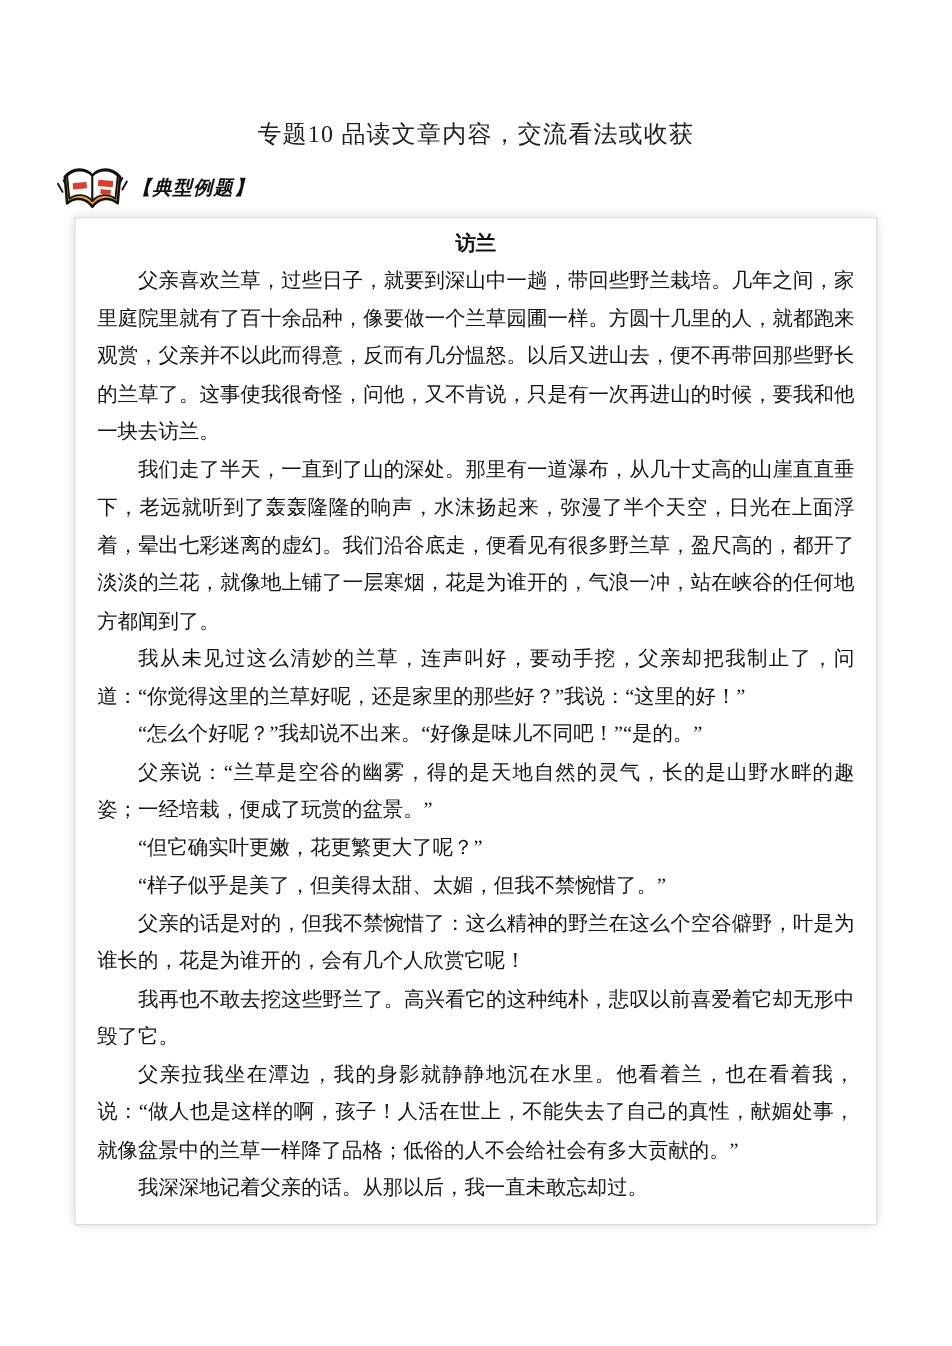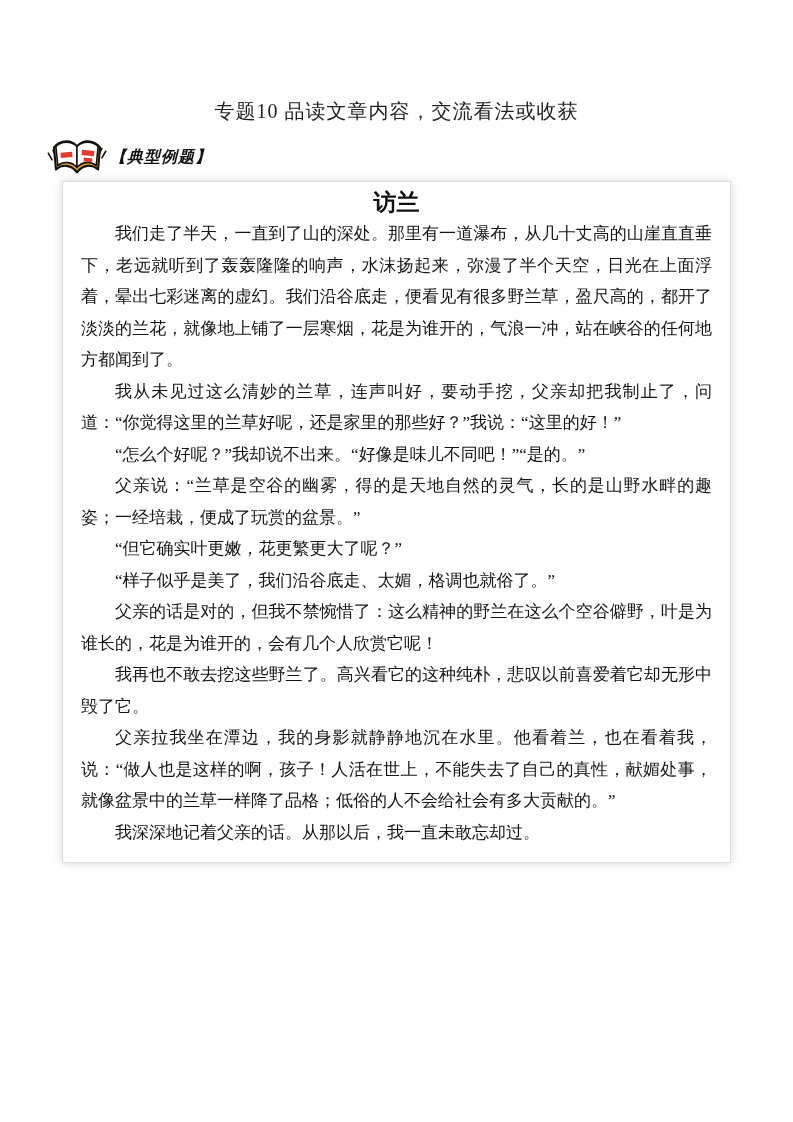--- a/index.html
+++ b/index.html
@@ -44,21 +44,21 @@
   .essay-box {
     margin: 2px 0 0 62px;
     width: 669px;
     border: 1px solid #dcdcdc;
     box-shadow: 0 0 9px rgba(0,0,0,0.16);
     background: #ffffff;
     padding: 6px 18px 14px 18px;
   }
   .essay-title {
     text-align: center;
-    font-size: 23px;
+    font-size: 17px;
     font-weight: 700;
     line-height: 30px;
     color: #111;
   }
   .essay-body p.para {
     font-size: 17px;
     line-height: 31.5px;
     text-indent: 2em;
     text-align: justify;
     color: #141414;
@@ -87,24 +87,25 @@
       <rect x="37" y="17" width="13" height="5.5" fill="#e23b2e" transform="rotate(5 43 19)"></rect>
       <rect x="39" y="25" width="9" height="4" fill="#e23b2e" transform="rotate(6 43 27)"></rect>
     </svg>
   </span>
   <span class="section-label">【典型例题】</span>
 </div>
 
 <div class="essay-box">
   <div class="essay-title">访兰</div>
   <div class="essay-body">
+      <p class="para">父亲喜欢兰草，过些日子，就要到深山中一趟，带回些野兰栽培。几年之间，家里庭院里就有了百十余品种，像要做一个兰草园圃一样。方圆十几里的人，就都跑来观赏，父亲并不以此而得意，反而有几分愠怒。以后又进山去，便不再带回那些野长的兰草了。这事使我很奇怪，问他，又不肯说，只是有一次再进山的时候，要我和他一块去访兰。</p>
       <p class="para">我们走了半天，一直到了山的深处。那里有一道瀑布，从几十丈高的山崖直直垂下，老远就听到了轰轰隆隆的响声，水沫扬起来，弥漫了半个天空，日光在上面浮着，晕出七彩迷离的虚幻。我们沿谷底走，便看见有很多野兰草，盈尺高的，都开了淡淡的兰花，就像地上铺了一层寒烟，花是为谁开的，气浪一冲，站在峡谷的任何地方都闻到了。</p>
       <p class="para">我从未见过这么清妙的兰草，连声叫好，要动手挖，父亲却把我制止了，问道：“你觉得这里的兰草好呢，还是家里的那些好？”我说：“这里的好！”</p>
       <p class="para">“怎么个好呢？”我却说不出来。“好像是味儿不同吧！”“是的。”</p>
       <p class="para">父亲说：“兰草是空谷的幽雾，得的是天地自然的灵气，长的是山野水畔的趣姿；一经培栽，便成了玩赏的盆景。”</p>
       <p class="para">“但它确实叶更嫩，花更繁更大了呢？”</p>
-      <p class="para">“样子似乎是美了，我们沿谷底走、太媚，格调也就俗了。”</p>
+      <p class="para">“样子似乎是美了，但美得太甜、太媚，但我不禁惋惜了。”</p>
       <p class="para">父亲的话是对的，但我不禁惋惜了：这么精神的野兰在这么个空谷僻野，叶是为谁长的，花是为谁开的，会有几个人欣赏它呢！</p>
       <p class="para">我再也不敢去挖这些野兰了。高兴看它的这种纯朴，悲叹以前喜爱着它却无形中毁了它。</p>
       <p class="para">父亲拉我坐在潭边，我的身影就静静地沉在水里。他看着兰，也在看着我，说：“做人也是这样的啊，孩子！人活在世上，不能失去了自己的真性，献媚处事，就像盆景中的兰草一样降了品格；低俗的人不会给社会有多大贡献的。”</p>
       <p class="para">我深深地记着父亲的话。从那以后，我一直未敢忘却过。</p>
     </div>
 </div>
 
 </body></html>

